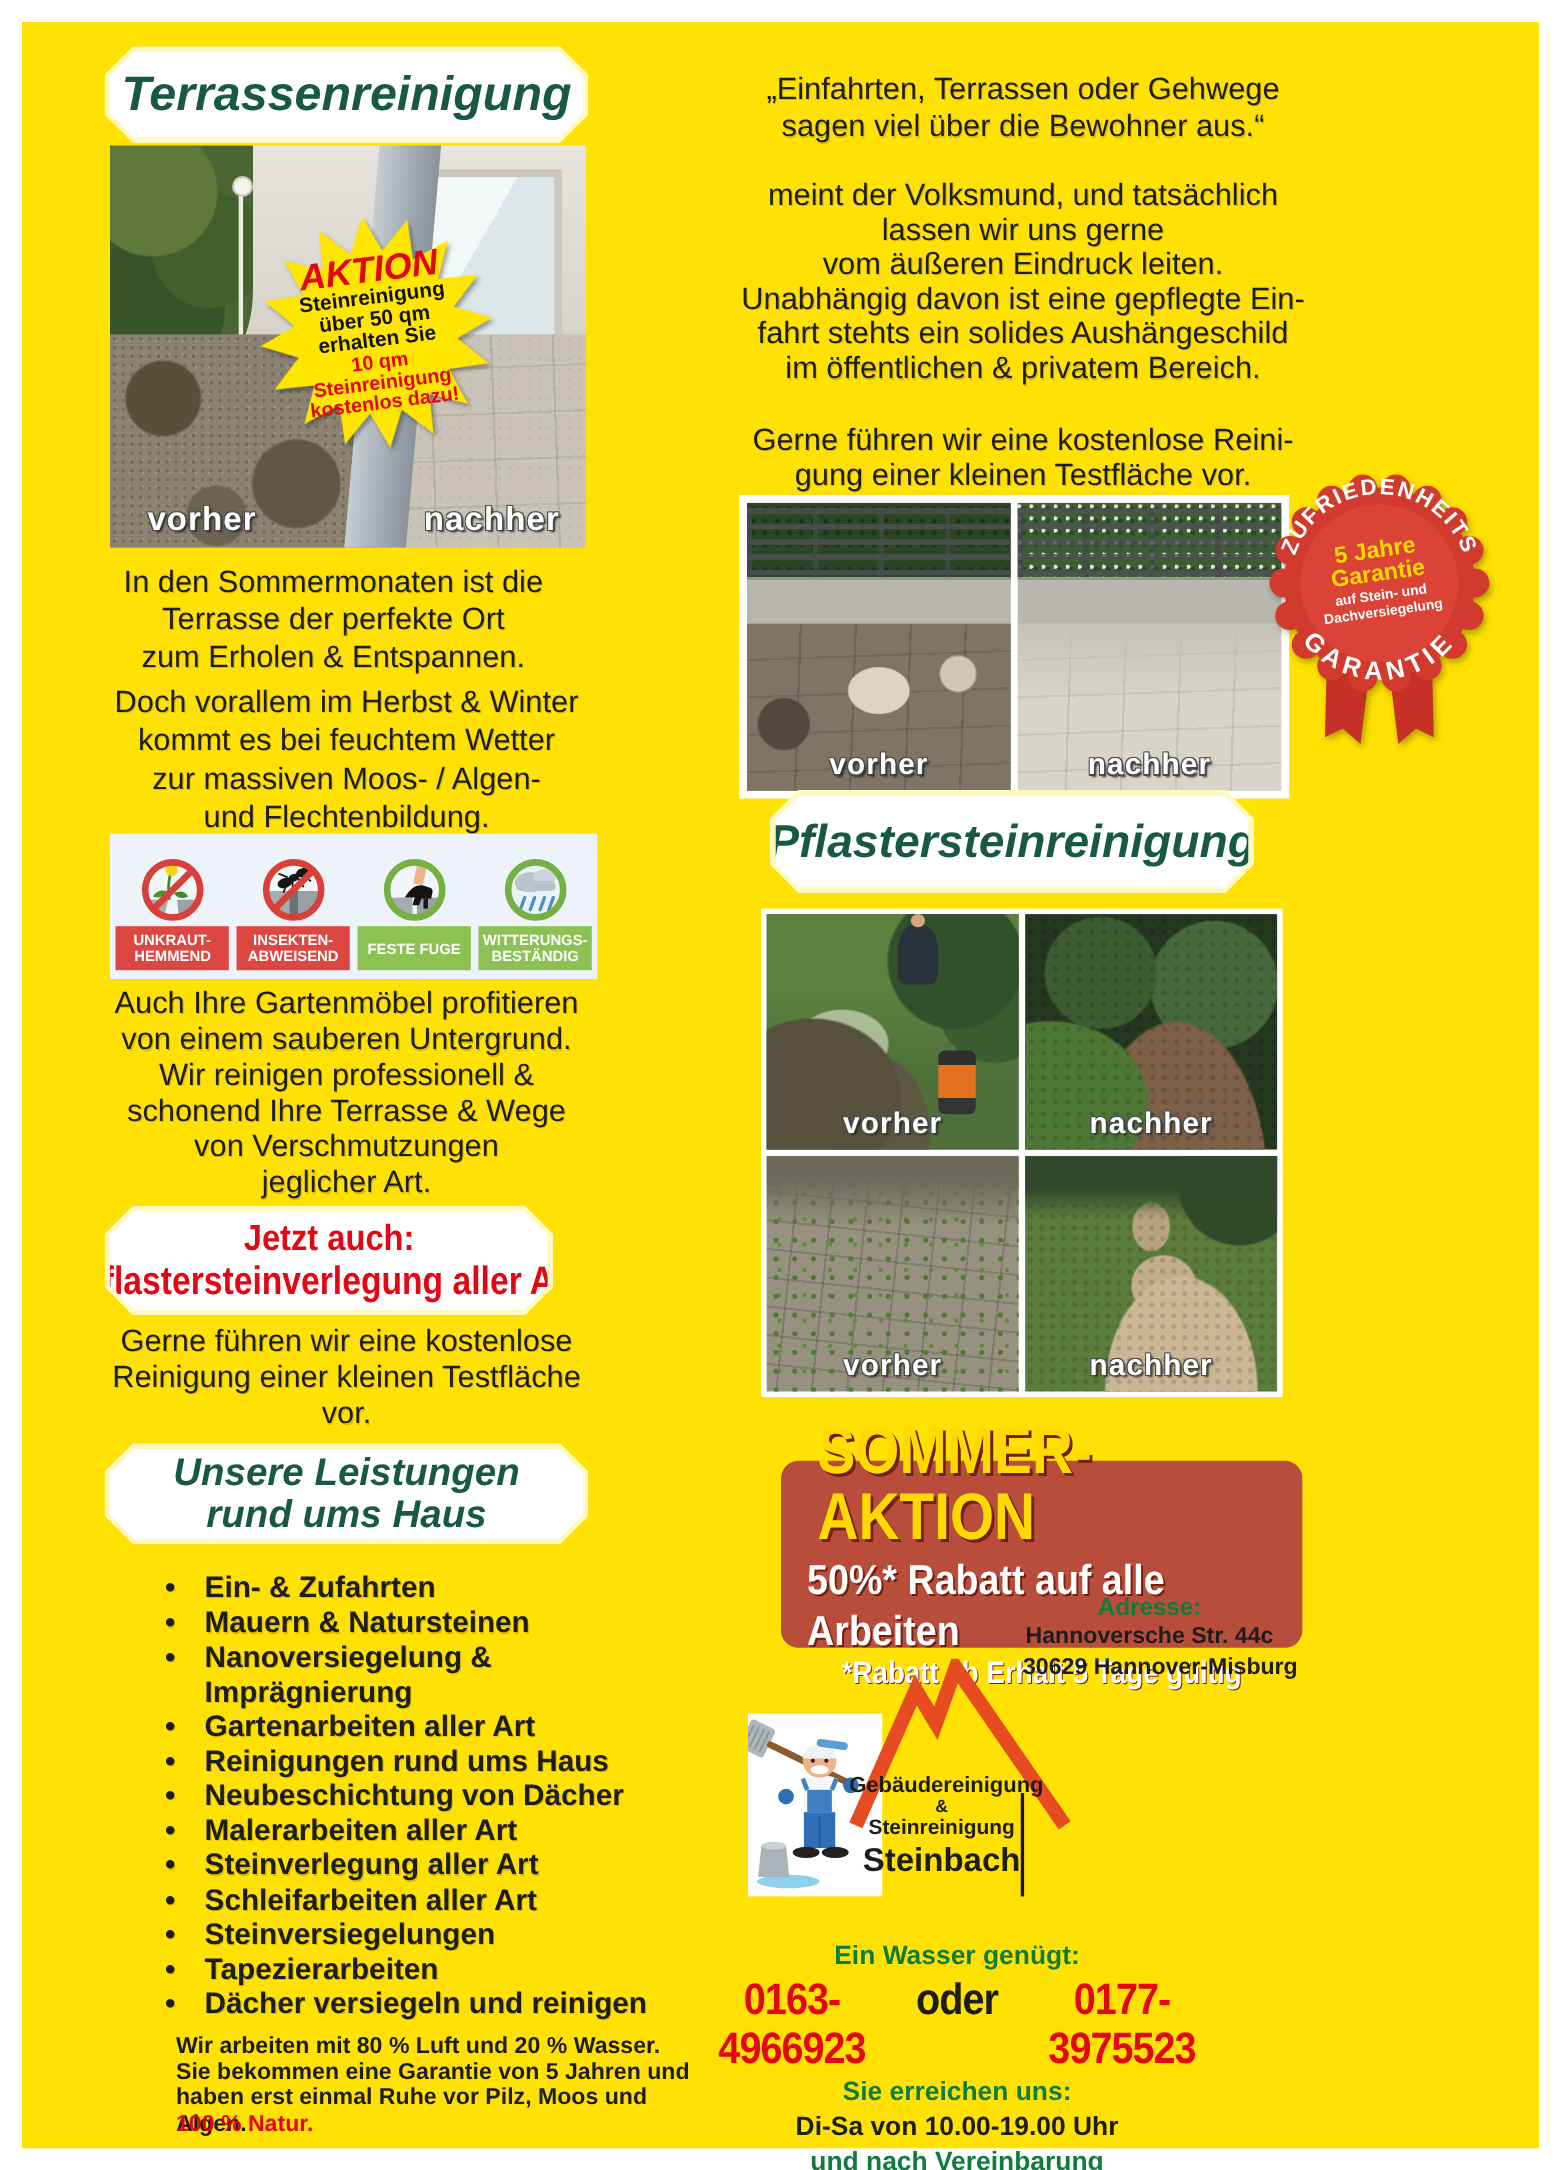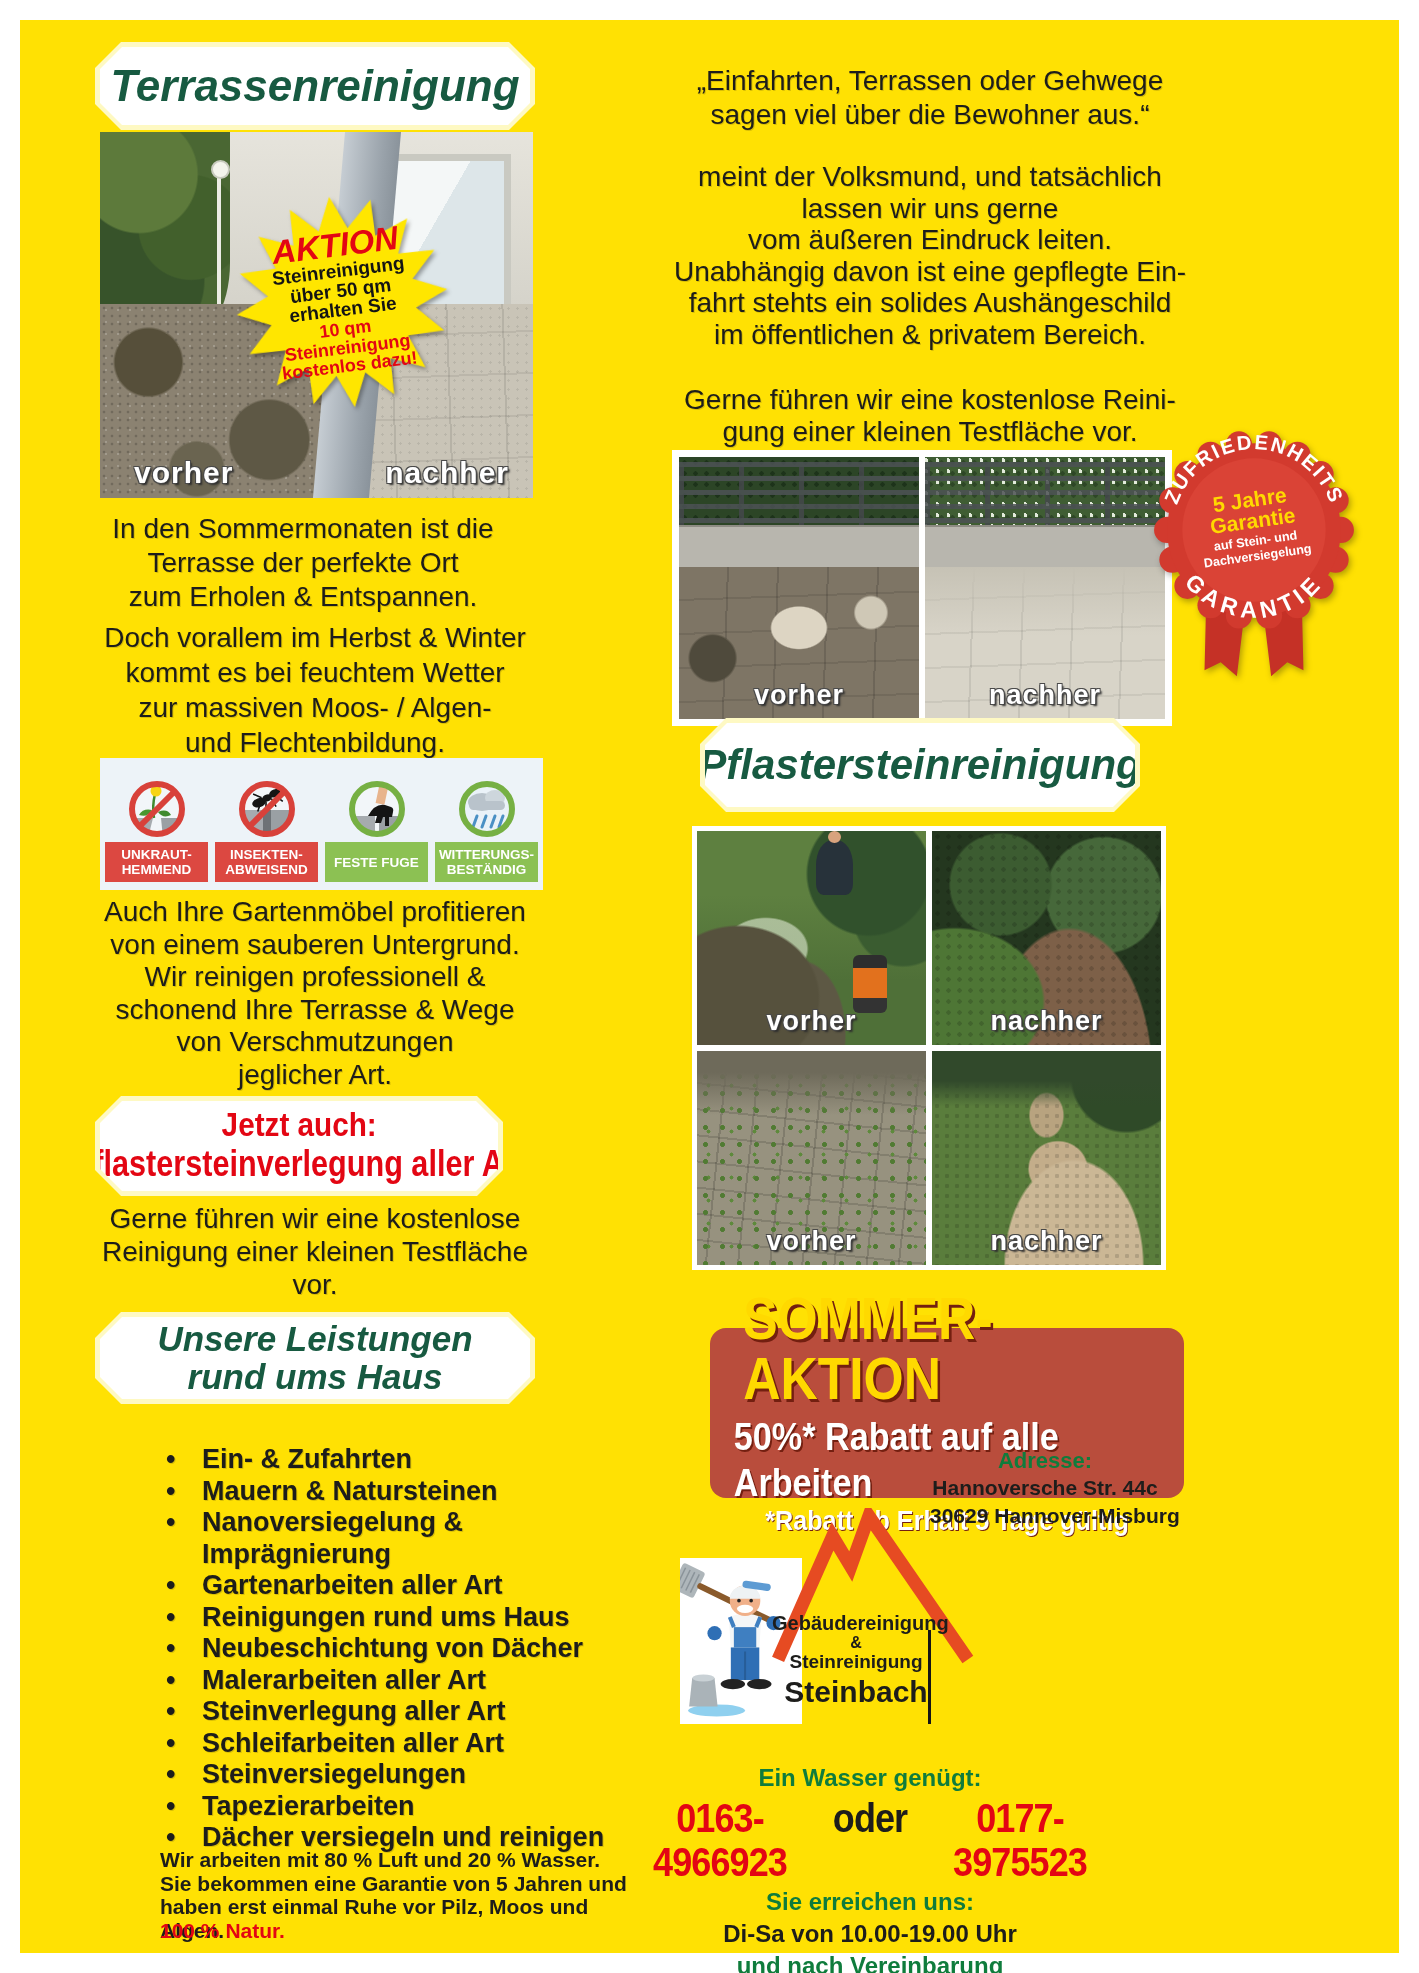--- a/index.html
+++ b/index.html
@@ -66,21 +66,21 @@
   .benefit{width:103px;display:flex;flex-direction:column;align-items:center}
   .benefit svg{width:72px;height:70px;margin-bottom:-4px}
   .b-label{width:100%;min-height:40px;display:flex;align-items:center;justify-content:center;
       color:#fff;font-weight:800;font-size:13.5px;line-height:15px;text-align:center;white-space:pre-line}
 
   
   .jetzt1{font-size:33px;font-weight:900;color:#e30613;transform:scaleX(.9);line-height:1.1}
   .jetzt2{font-size:36px;font-weight:900;color:#e30613;transform:scaleX(.85);line-height:1.15;white-space:nowrap}
 
   
-  .services{position:absolute;left:150px;top:1428px;width:480px;list-style:none;margin:16px;padding:0}
+  .services{position:absolute;left:150px;top:1428px;width:480px;list-style:none;margin:0;padding:0}
   .services li{display:flex;align-items:baseline;font-size:27px;font-weight:bold;line-height:31.5px;
       color:#1d1d1b;text-shadow:1px 1px 0 rgba(80,70,20,.22)}
   .services li::before{content:"•";width:36px;flex:0 0 36px}
 
   .footnote{position:absolute;left:160px;top:1848px;width:470px;text-align:left;font-size:21px;
       line-height:23.5px;font-weight:bold;white-space:pre-line}
   .foot-red{position:absolute;left:160px;top:1919px;font-size:21px;font-weight:bold;color:#e30613}
 
   
   .terrace-card{position:absolute;left:672px;top:450px;width:486px;height:262px;background:#fff;
@@ -242,21 +242,21 @@
           <path d="M6 42 h25 l-5 20 H4z" fill="#a6abaf"></path>
           <path d="M39 42 h25 l5 20 H41z" fill="#9aa0a4"></path>
           <path d="M32 42 q-2 -12 1 -24" stroke="#3f8a2e" stroke-width="2.5" fill="none"></path>
           <path d="M30 34 q-9 -2 -13 5 q9 3 13 -5z" fill="#49972f"></path>
           <path d="M36 36 q9 -4 13 3 q-8 4 -13 -3z" fill="#3f8a2e"></path>
           <circle cx="34" cy="15" r="5.5" fill="#f7d414"></circle>
         </g>
         <circle cx="35" cy="33" r="25" fill="none" stroke="#d8413a" stroke-width="6"></circle>
         <line x1="17" y1="51" x2="53" y2="15" stroke="#d8413a" stroke-width="6"></line>
       </svg>
-      <div class="b-label" style="background: rgb(220, 72, 65);">UNKRAUT-
+      <div class="b-label" style="background: rgb(220, 72, 65); text-align: right;">UNKRAUT-
 HEMMEND</div>
     </div>
     <div class="benefit">
       <svg viewBox="0 0 70 70">
         <defs>
             <clipPath id="cb2">
               <circle cx="35" cy="33" r="25"></circle>
             </clipPath>
           </defs>
         <circle cx="35" cy="33" r="25" fill="#f2f6f9"></circle>

